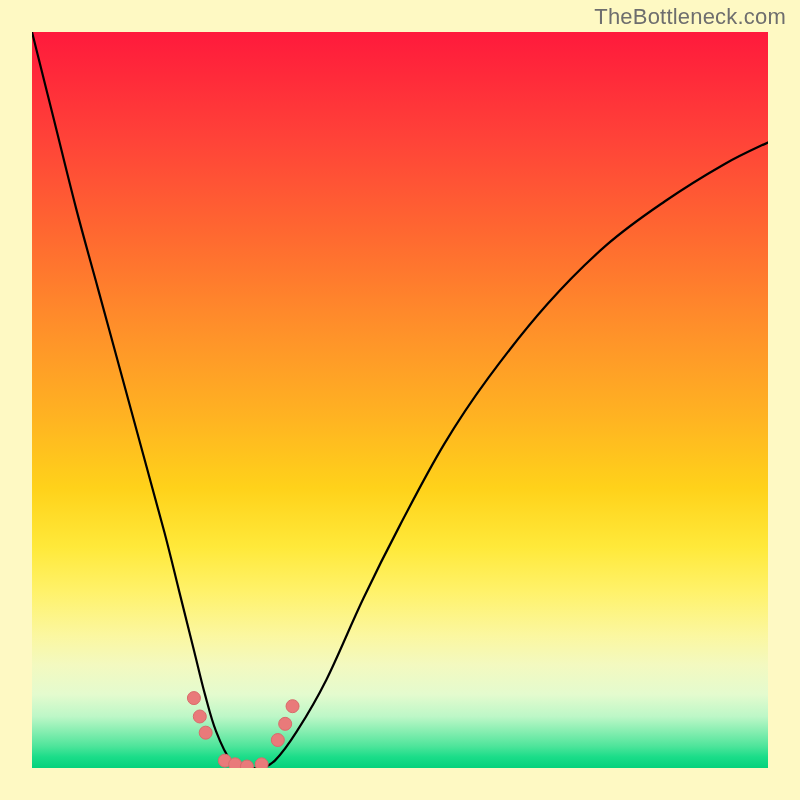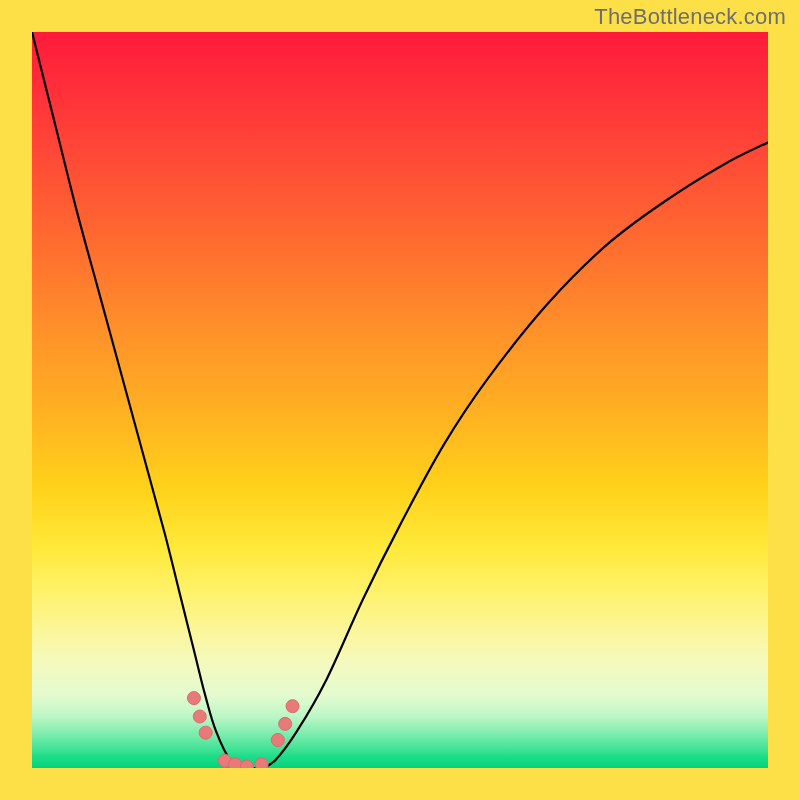--- a/index.html
+++ b/index.html
@@ -8,21 +8,21 @@
     width: 800px;
     height: 800px;
     background: #000;
     overflow: hidden;
     font-family: Arial, Helvetica, sans-serif;
   }
   .frame {
     position: relative;
     width: 800px;
     height: 800px;
-    background: #fde047;
+    background: #fef9c3;
   }
   .watermark {
     position: absolute;
     top: 4px;
     right: 14px;
     color: #6e6e6e;
     font-size: 22px;
     font-weight: 500;
     letter-spacing: 0.2px;
     z-index: 10;

